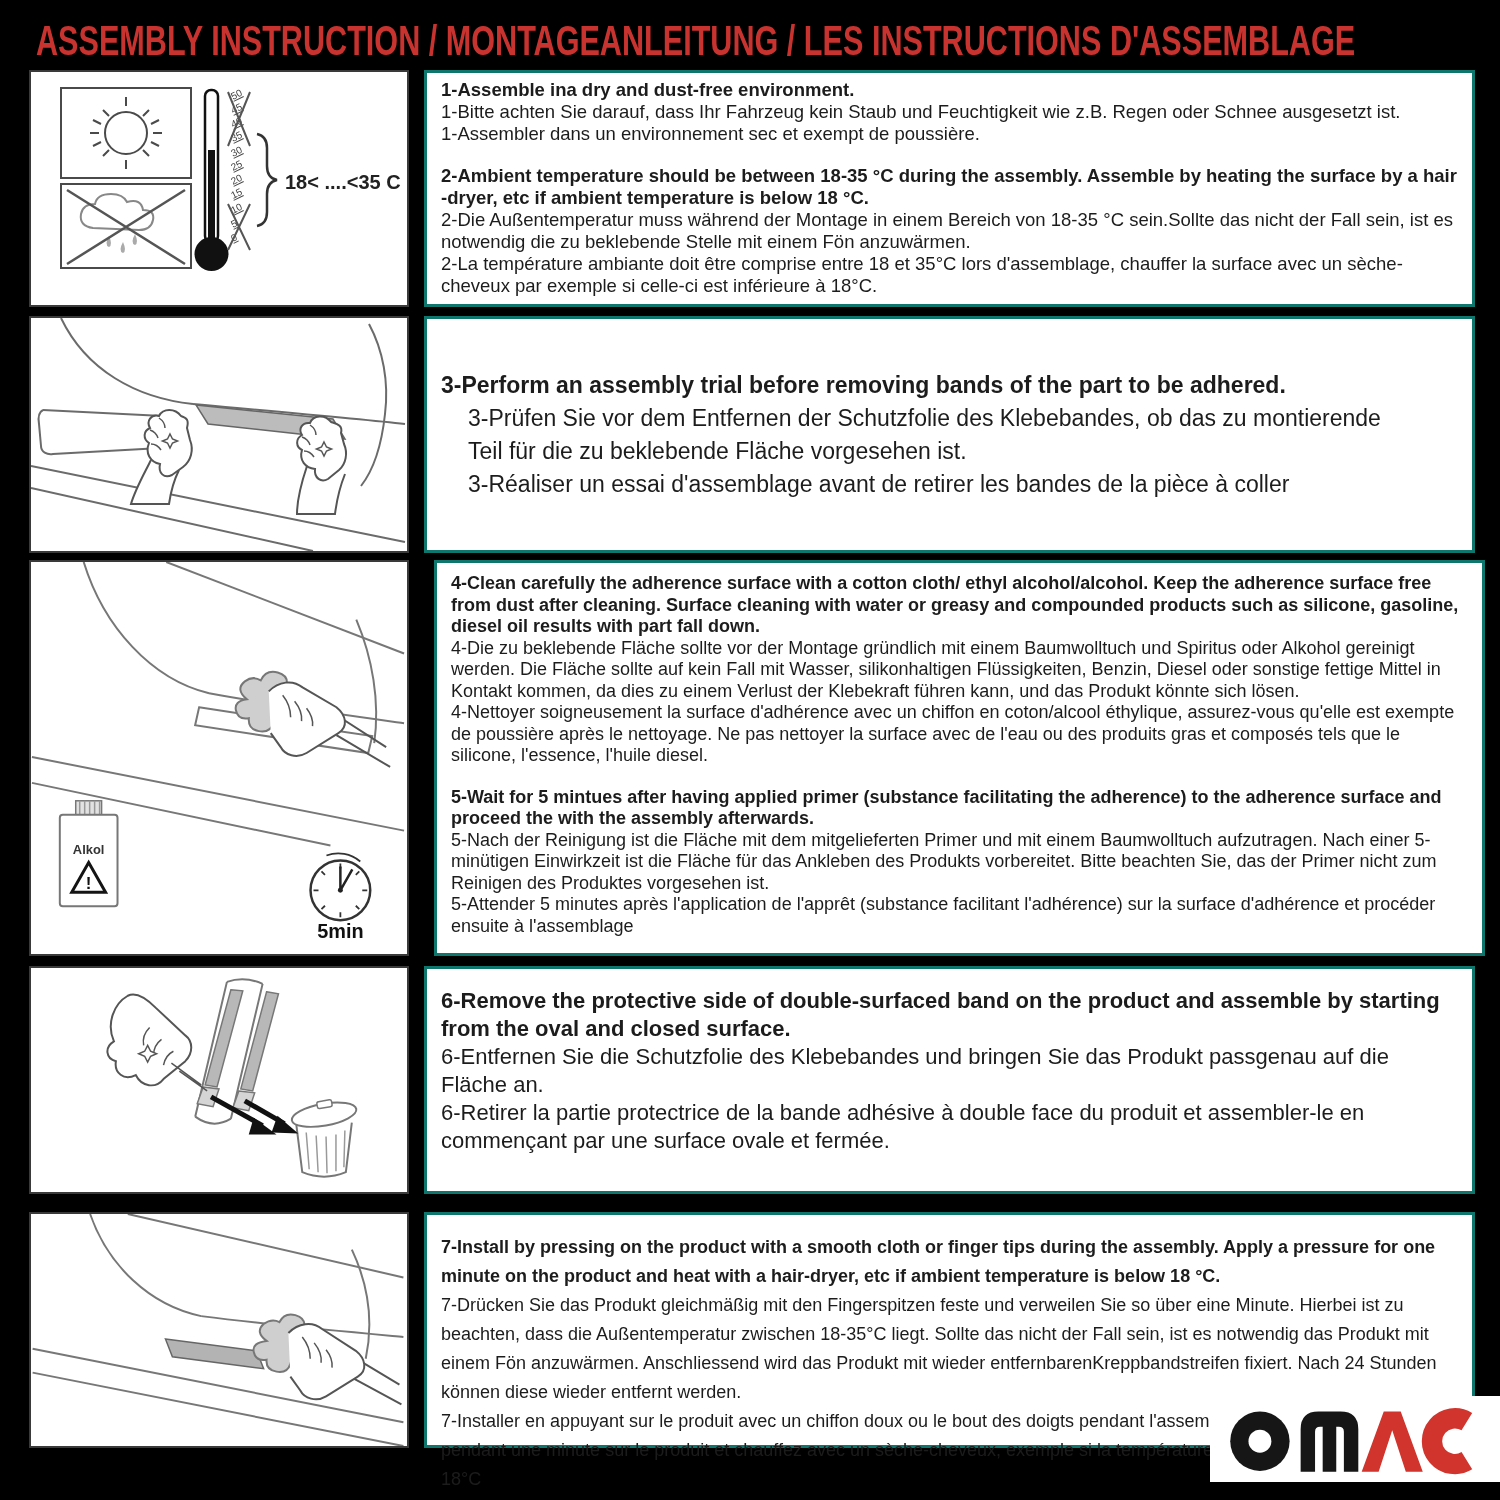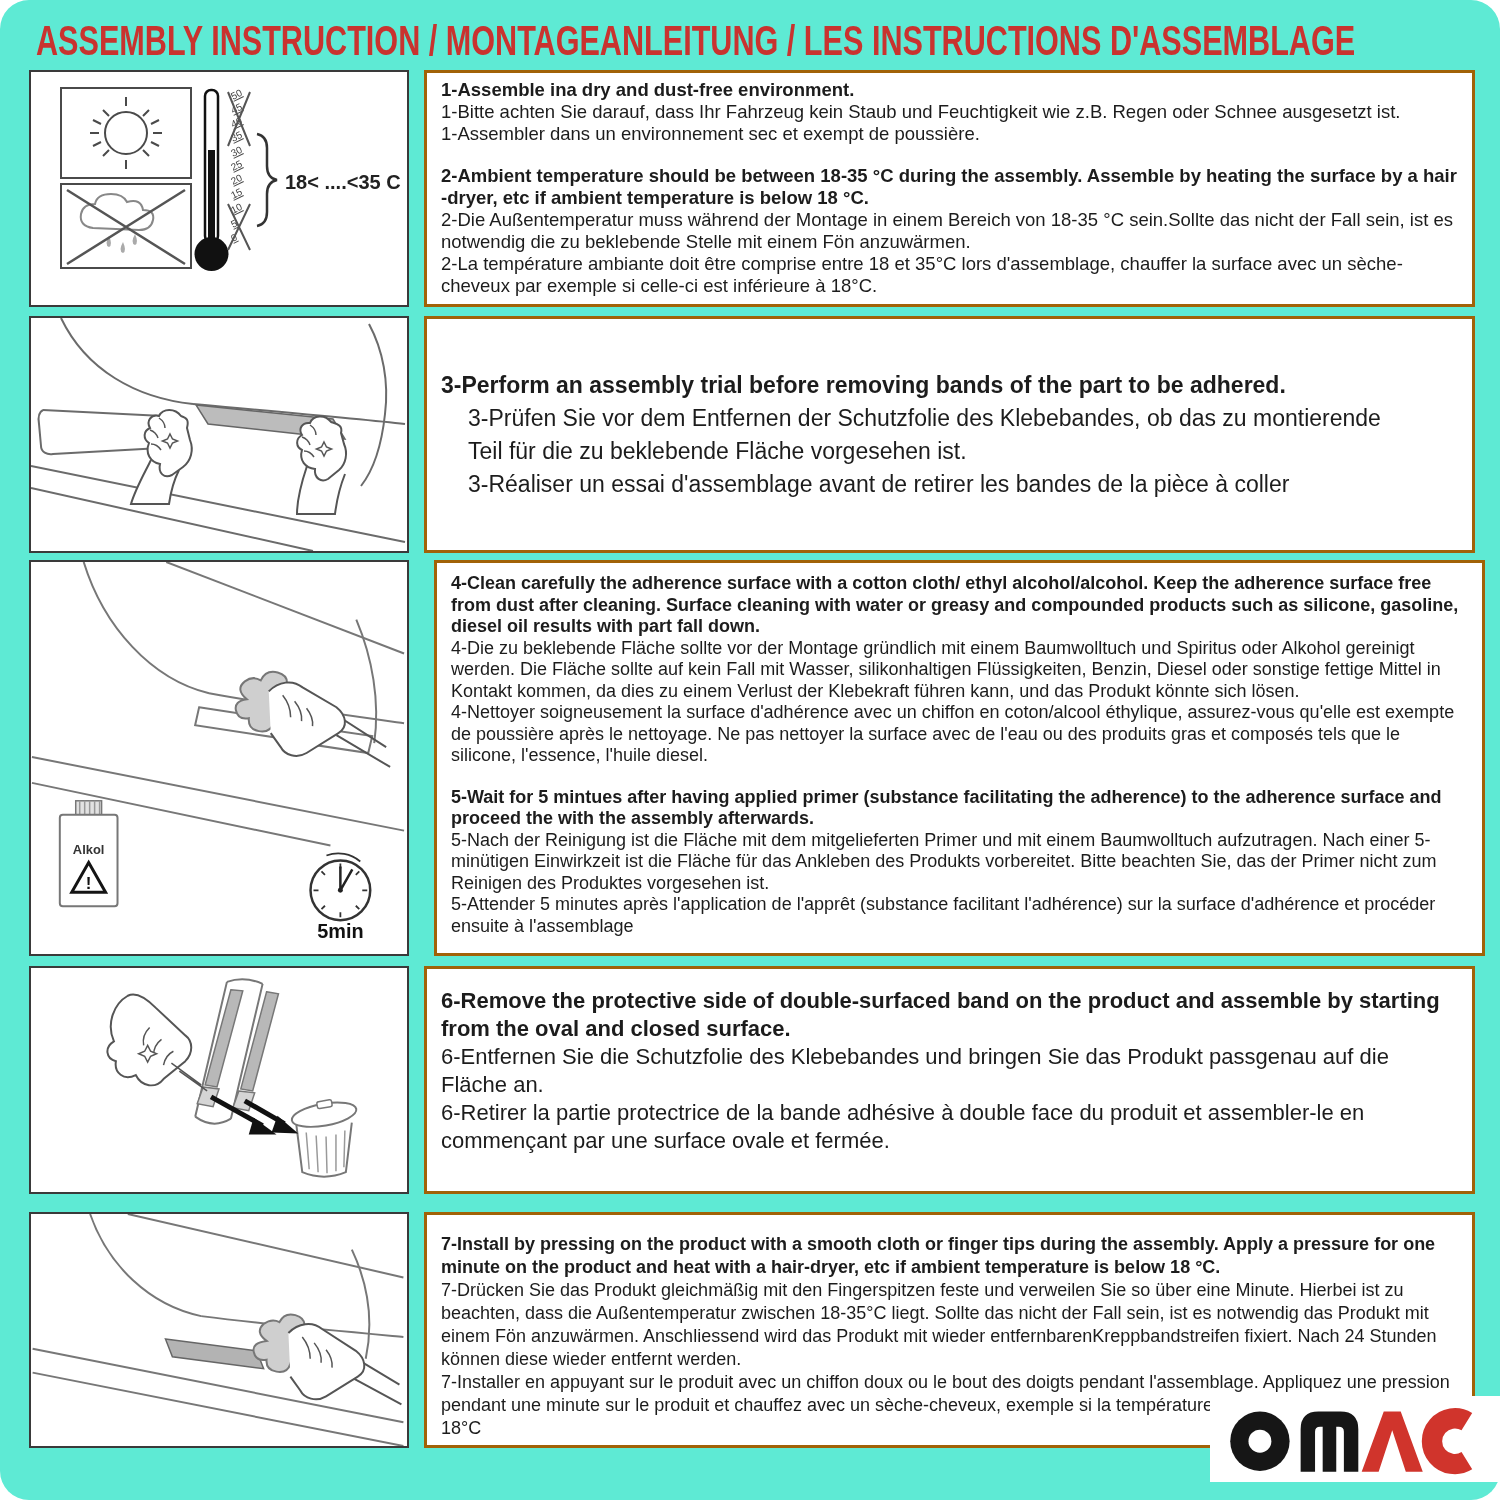--- a/index.html
+++ b/index.html
@@ -1,39 +1,39 @@
 <!DOCTYPE html>
 <html><head>
 <meta charset="utf-8">
 <style>
   html,body{margin:0;padding:0;background:#fff;}
   body{width:1500px;height:1500px;overflow:hidden;font-family:"Liberation Sans",sans-serif;color:#1c1c1c;}
-  .page{position:relative;width:1500px;height:1500px;background:#5eead4;border-radius:29px;}
+  .page{position:relative;width:1500px;height:1500px;background:#000000;}
   .title{position:absolute;left:36px;top:16px;font-size:34px;font-weight:bold;color:#c9332f;
          white-space:nowrap;transform:scale(0.90,1.25);transform-origin:left top;letter-spacing:0px;}
   .box{position:absolute;background:#fff;box-sizing:border-box;}
   .img-box{border:2px solid #3a3a3a;}
-  .txt-box{border:3px solid #a16207;padding:6px 14px;}
+  .txt-box{border:3px solid #0f766e;padding:6px 14px;}
   .img-box svg{position:absolute;left:0;top:0;width:100%;height:100%;}
   .p{margin:0;}
   .b{font-weight:bold;}
   .gap{height:20px;}
   
   .r1L{left:29px;top:70px;width:380px;height:237px;}
   .r1R{left:424px;top:70px;width:1051px;height:237px;font-size:18.5px;line-height:22px;}
   .r2L{left:29px;top:316px;width:380px;height:237px;}
   .r2R{left:424px;top:316px;width:1051px;height:237px;font-size:23px;line-height:33px;
        display:flex;flex-direction:column;justify-content:center;}
   .r2R .p:not(.b){max-width:945px;margin-left:27px;}
   .r3L{left:29px;top:560px;width:380px;height:396px;}
   .r3R{left:424px;top:560px;width:1051px;height:396px;font-size:18px;line-height:21.5px;padding-top:10px;margin-left:10px;}
   .r4L{left:29px;top:966px;width:380px;height:228px;}
   .r4R{left:424px;top:966px;width:1051px;height:228px;font-size:22px;line-height:28px;padding-top:18px;}
   .r5L{left:29px;top:1212px;width:380px;height:236px;}
-  .r5R{left:424px;top:1212px;width:1051px;height:236px;font-size:18px;line-height:23px;padding-top:18px;}
+  .r5R{left:424px;top:1212px;width:1051px;height:236px;font-size:18px;line-height:29px;padding-top:18px;}
   .logo-wrap{position:absolute;left:1210px;top:1396px;width:290px;height:86px;background:#fff;
              display:flex;align-items:center;justify-content:flex-start;z-index:5;padding-left:16px;box-sizing:border-box;}
   .logo-wrap svg{width:268px;height:75px;}
   svg text{font-family:"Liberation Sans",sans-serif;}
   .scale-num{text-decoration:underline;}
 </style>
 </head>
 <body>
 
 <div class="page">

